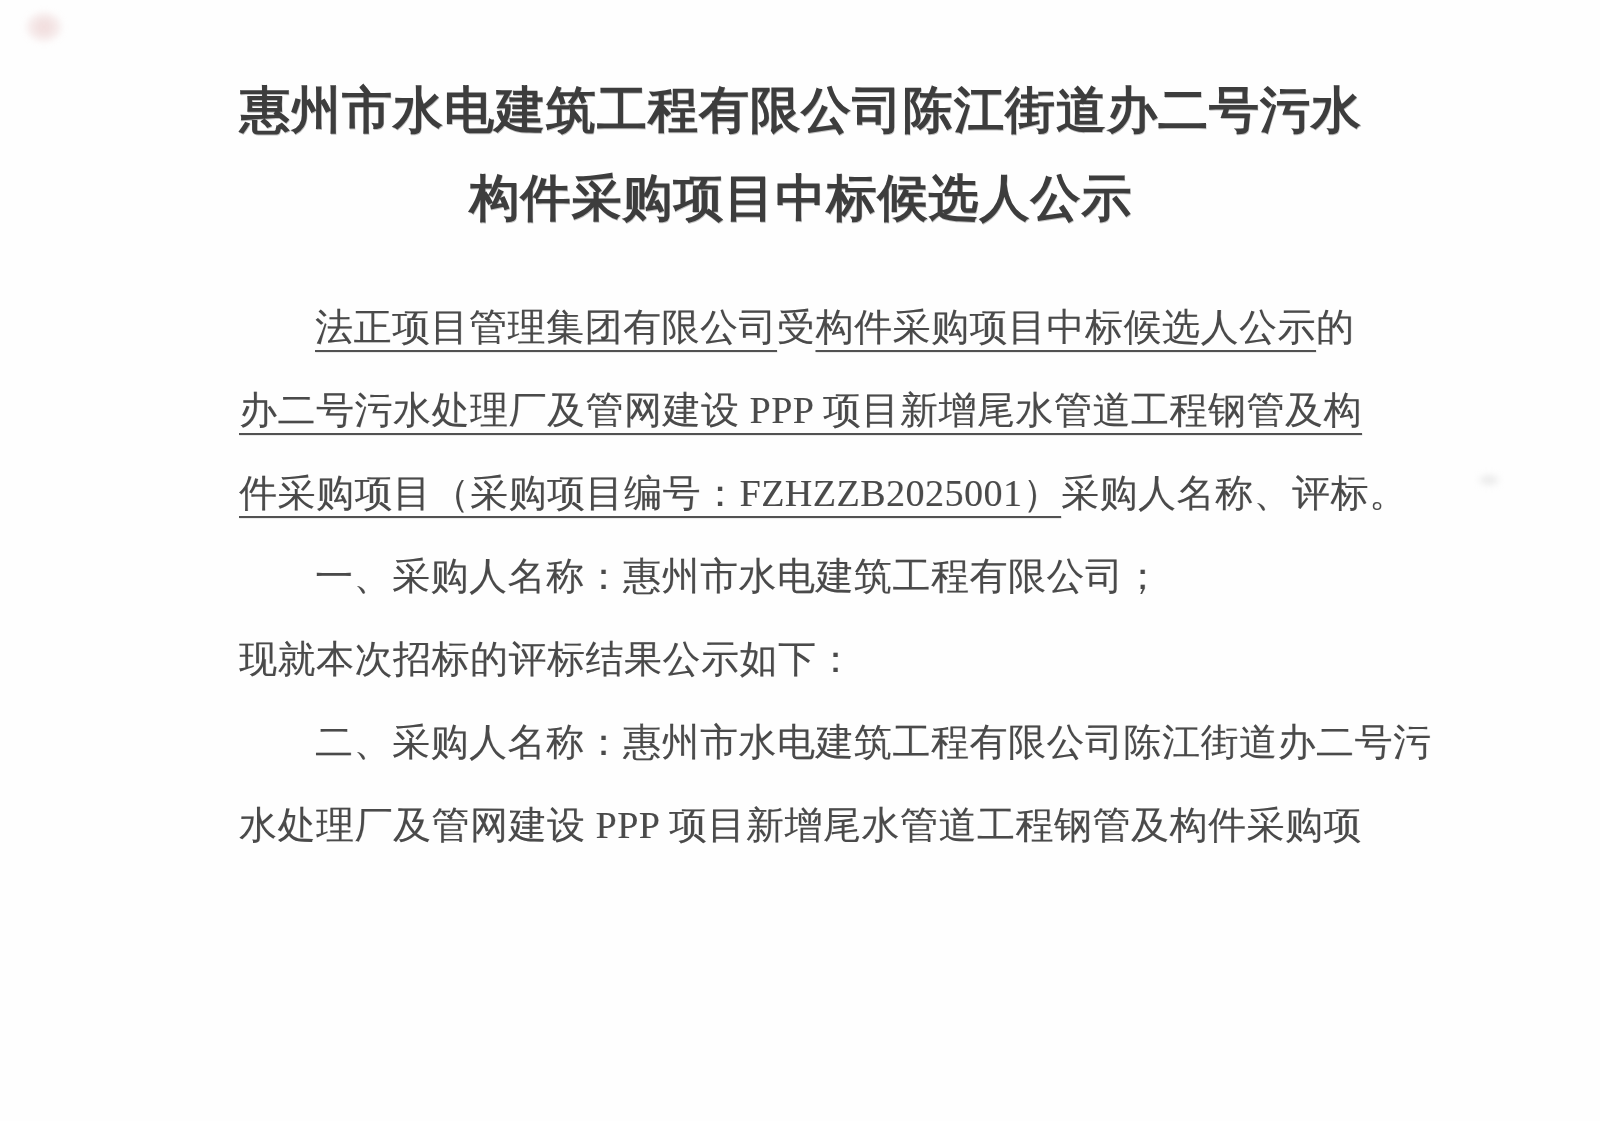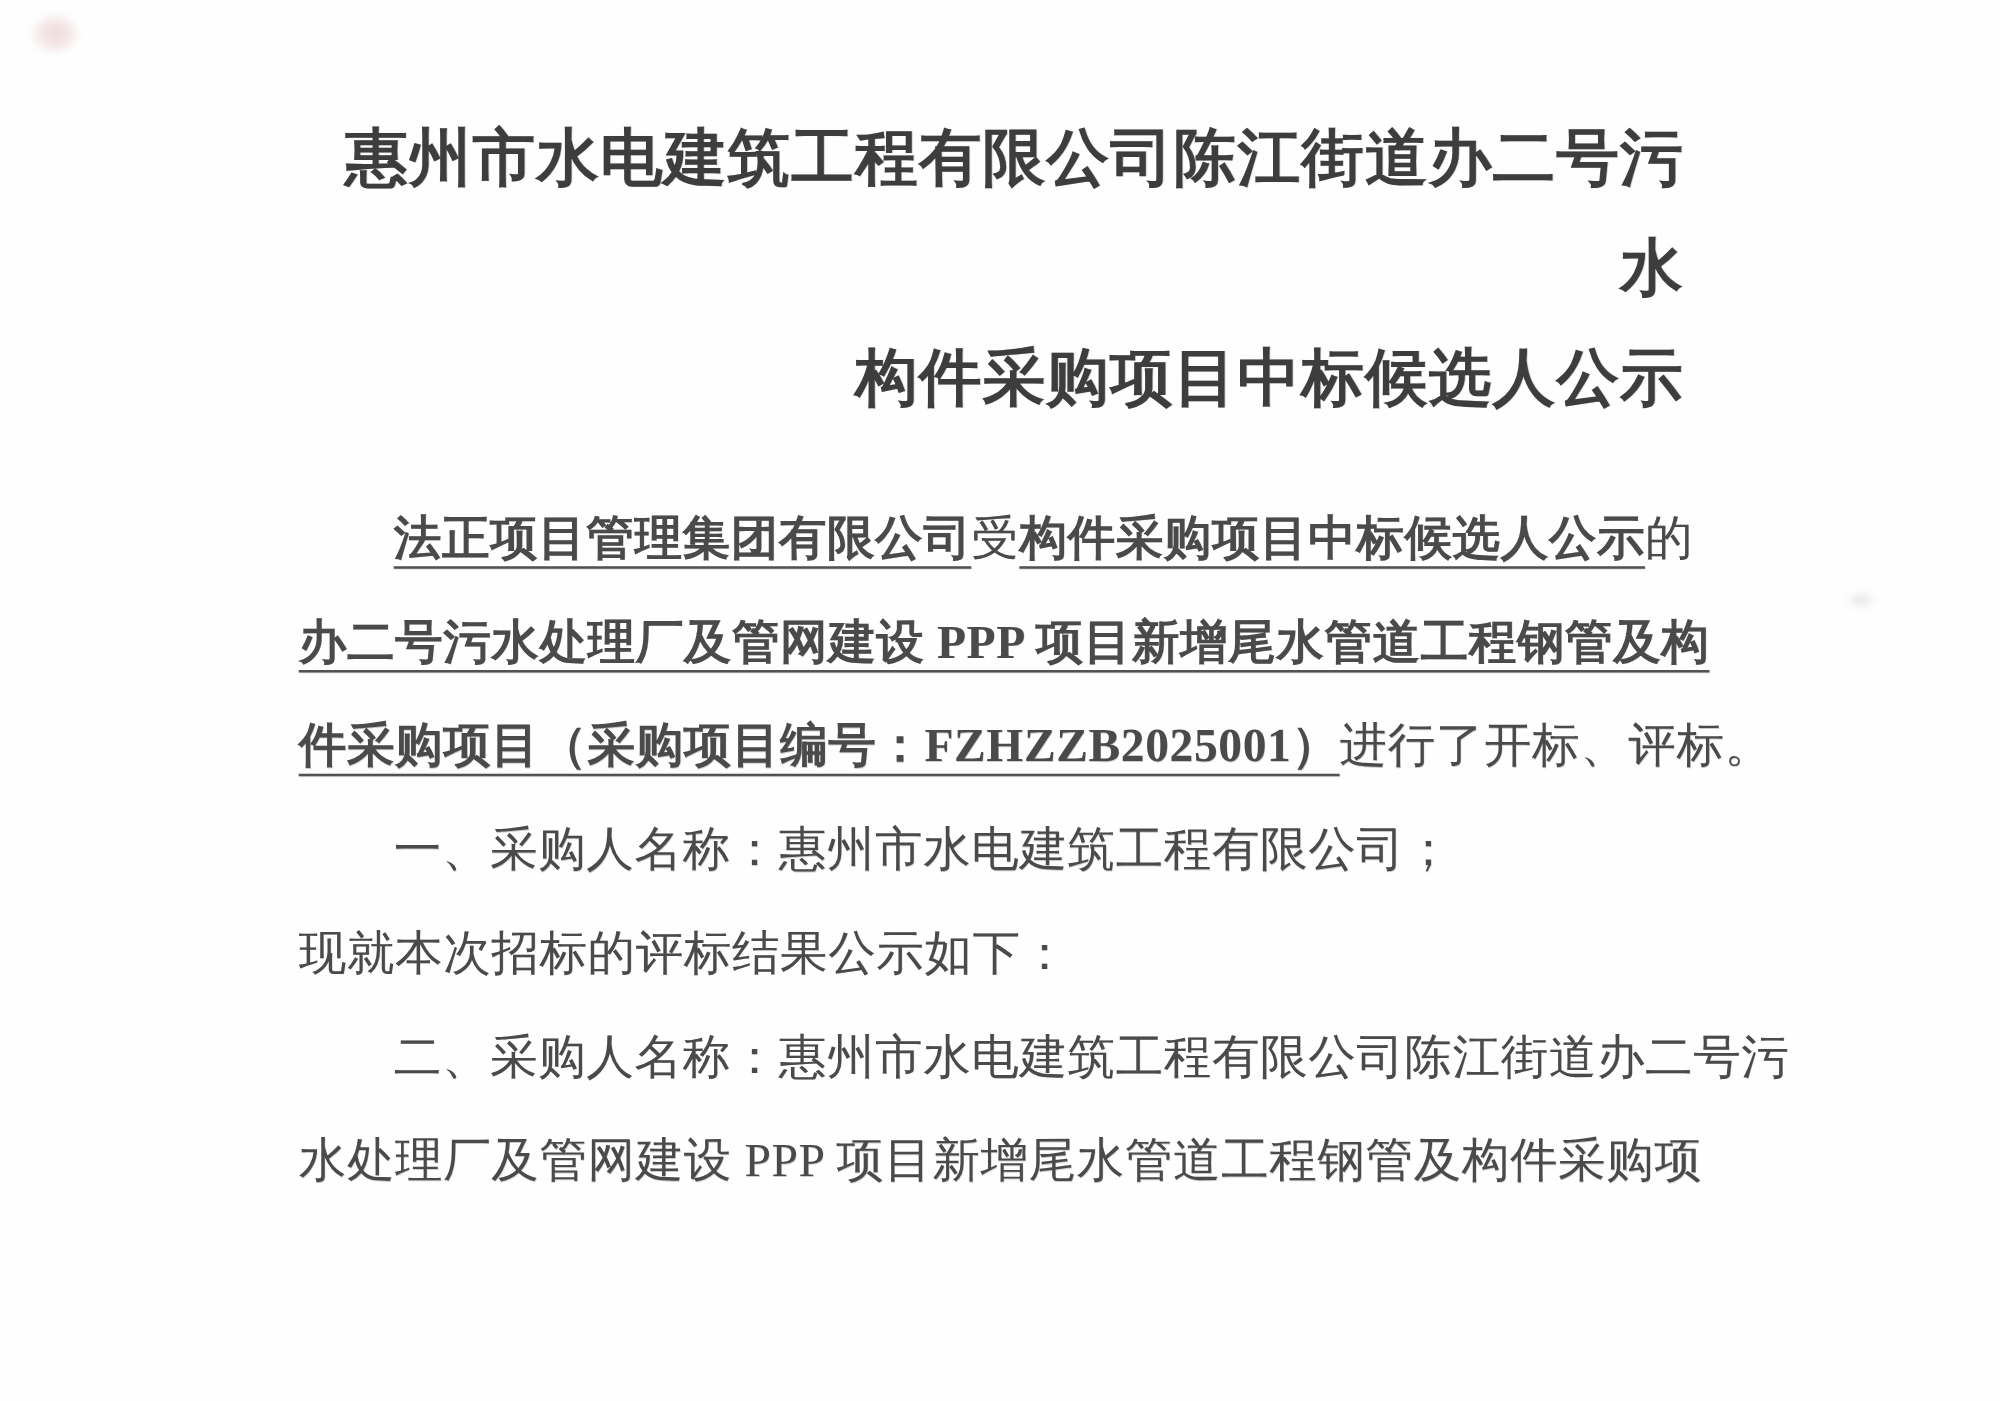--- a/index.html
+++ b/index.html
@@ -33,25 +33,25 @@
     width: 22px; height: 12px;
     background: radial-gradient(ellipse at center, rgba(214,214,214,0.6), rgba(255,255,255,0));
   }
   .content {
     position: absolute;
     left: 239px;
     top: 66px;
     width: 1124px;
   }
   .title {
-    margin: 16px;
+    margin: 0;
     font-size: 50px;
     line-height: 88px;
     font-weight: 700;
-    text-align: right;
+    text-align: center;
     letter-spacing: 1px;
     color: #3d3d3d;
     text-shadow: 0.5px 0.5px 0.6px rgba(80,80,80,0.35);
   }
   .tline { display: block; }
   .doc-body {
     margin-top: 44px;
     font-size: 38px;
     line-height: 83px;
     letter-spacing: 0.5px;
@@ -61,21 +61,20 @@
   .line {
     margin: 0;
     white-space: nowrap;
   }
   .indent { padding-left: 76px; }
   .u {
     text-decoration: underline;
     text-decoration-thickness: 2px;
     text-underline-offset: 10px;
     text-decoration-color: #525252;
-    font-weight: bold;
   }
 </style>
 </head>
 <body>
 
 <div class="page">
 
   <div class="smudge smudge-tl"></div>
   <div class="smudge smudge-r"></div>
 
@@ -91,21 +90,21 @@
       <p class="line indent">
         <span class="u">法正项目管理集团有限公司</span><span>受</span><span class="u">构件采购项目中标候选人公示</span><span>的</span>
       </p>
 
 
       <p class="line">
         <span class="u">办二号污水处理厂及管网建设 PPP 项目新增尾水管道工程钢管及构</span>
       </p>
 
       <p class="line">
-        <span class="u">件采购项目（采购项目编号：FZHZZB2025001）</span><span>进行了开标、评标。</span>
+        <span class="u">件采购项目（采购项目编号：FZHZZB2025001）</span><span>采购人名称、评标。</span>
       </p>
 
       <p class="line indent">
         <span>一、采购人名称：惠州市水电建筑工程有限公司；</span>
       </p>
 
       <p class="line">
         <span>现就本次招标的评标结果公示如下：</span>
       </p>
 

